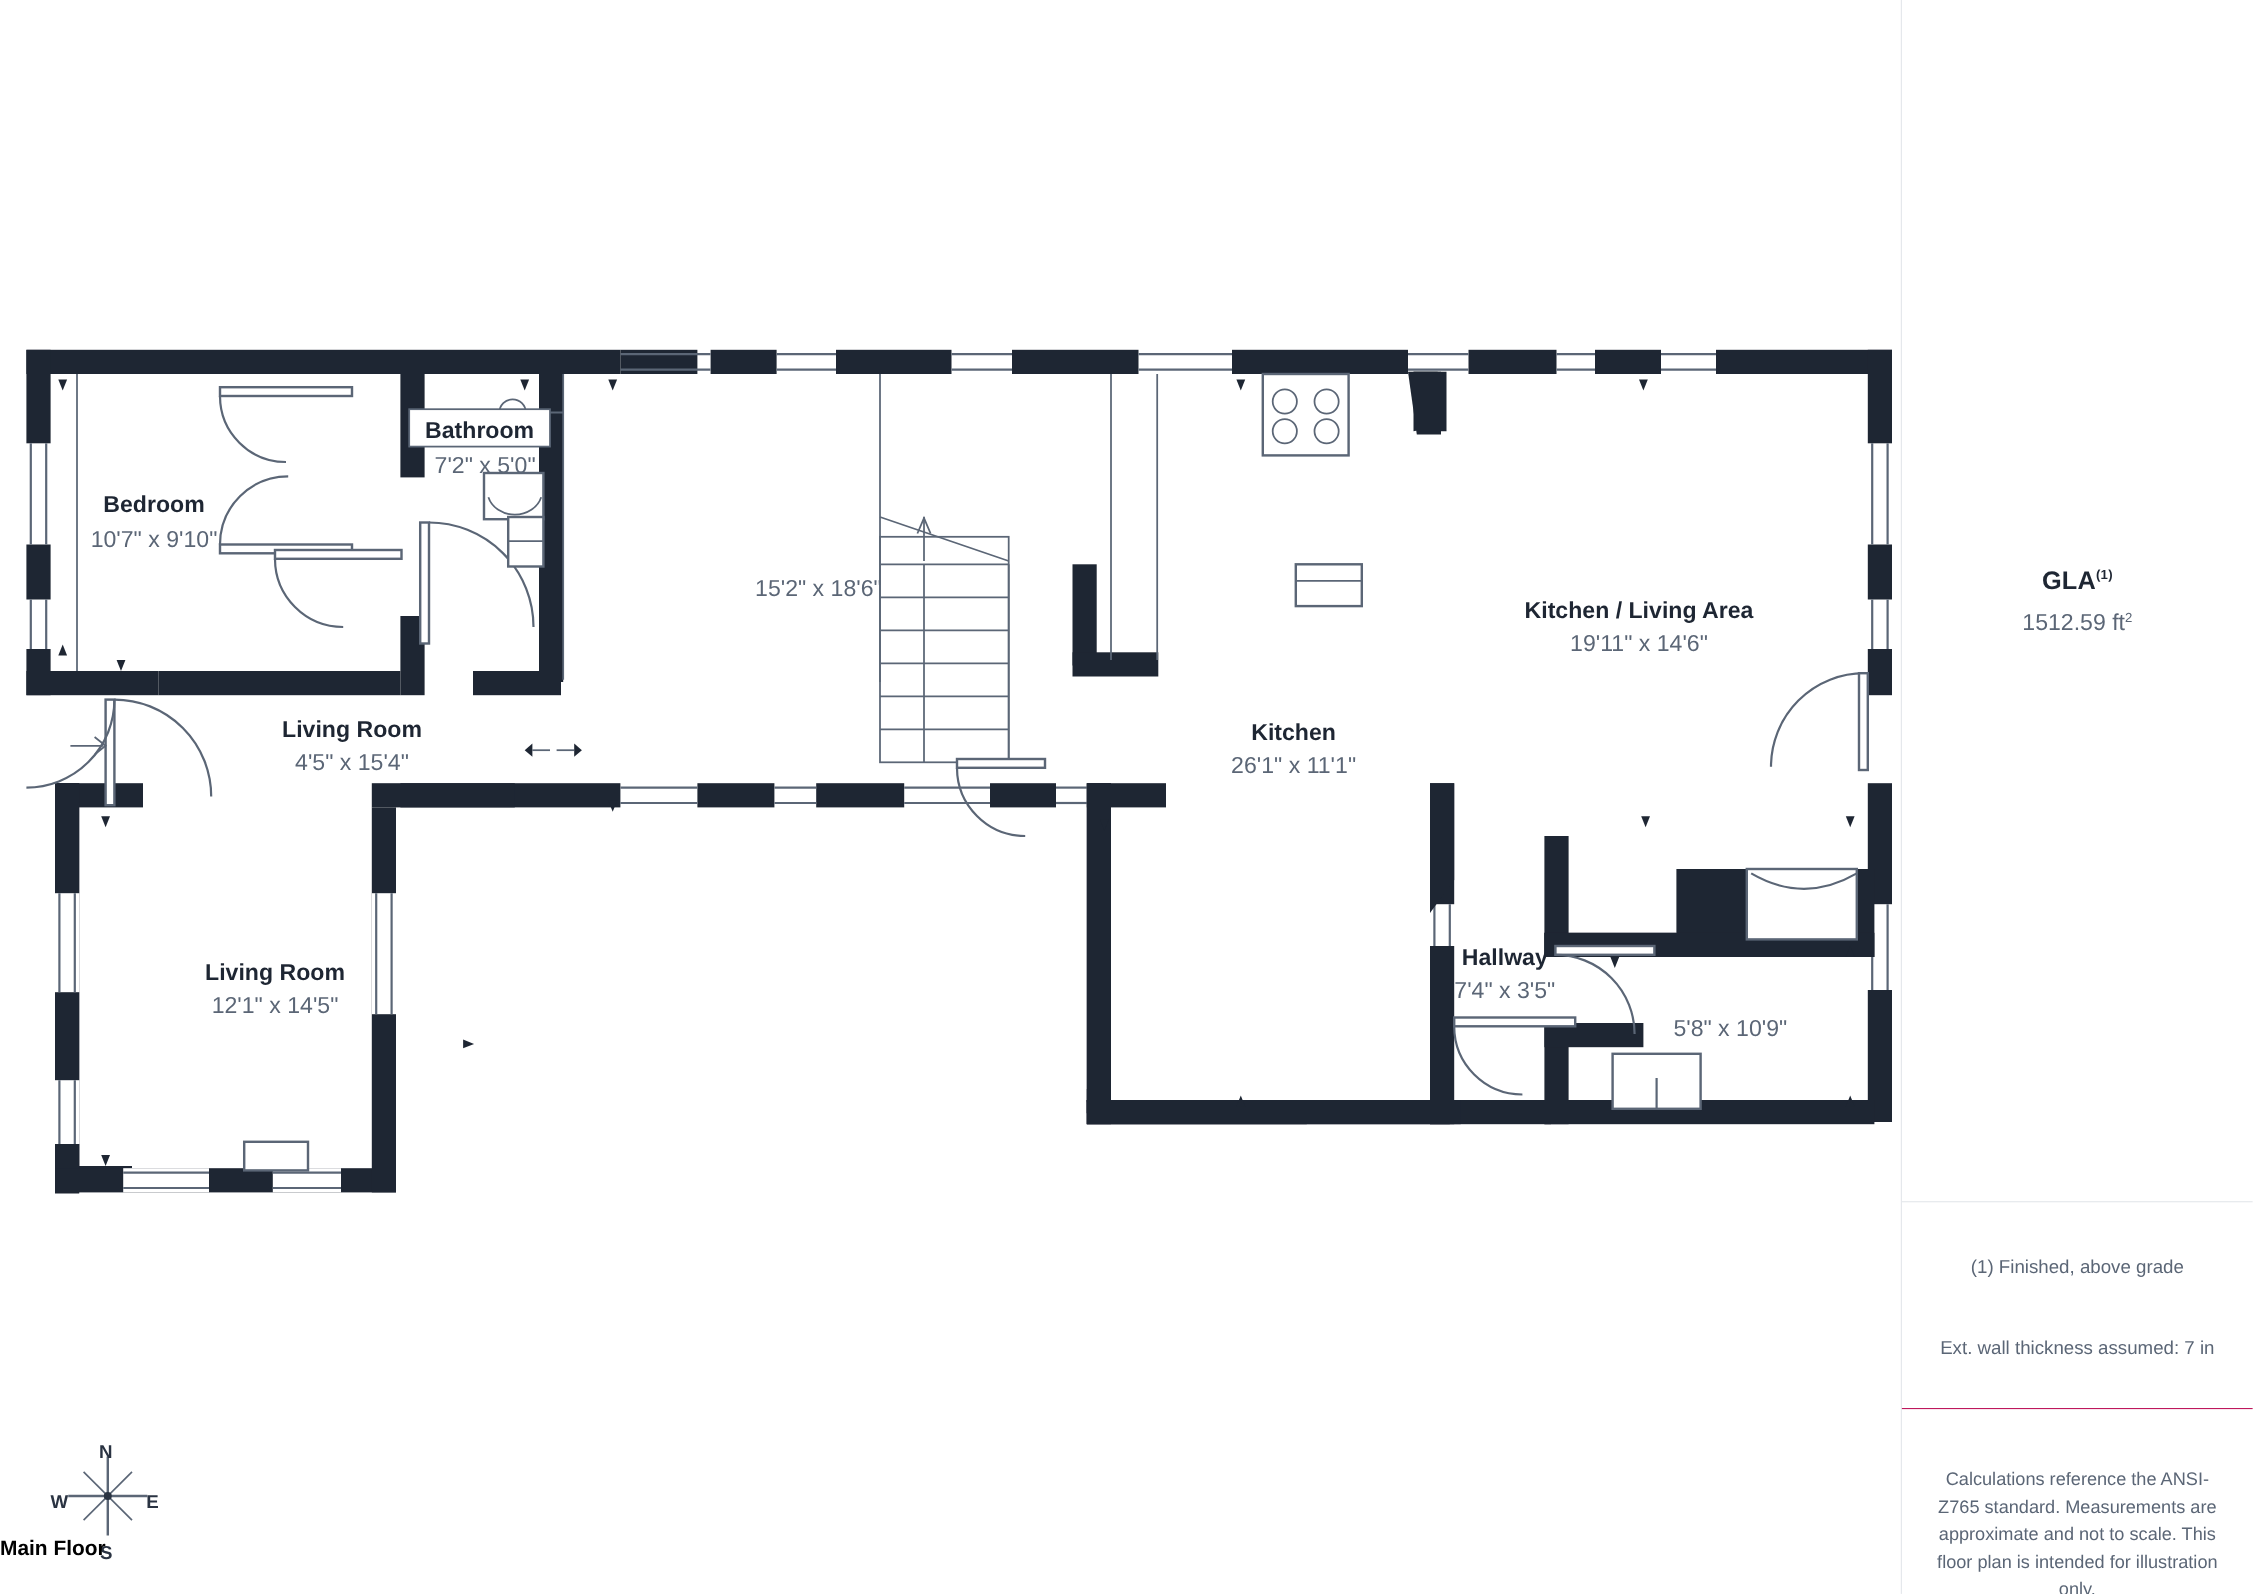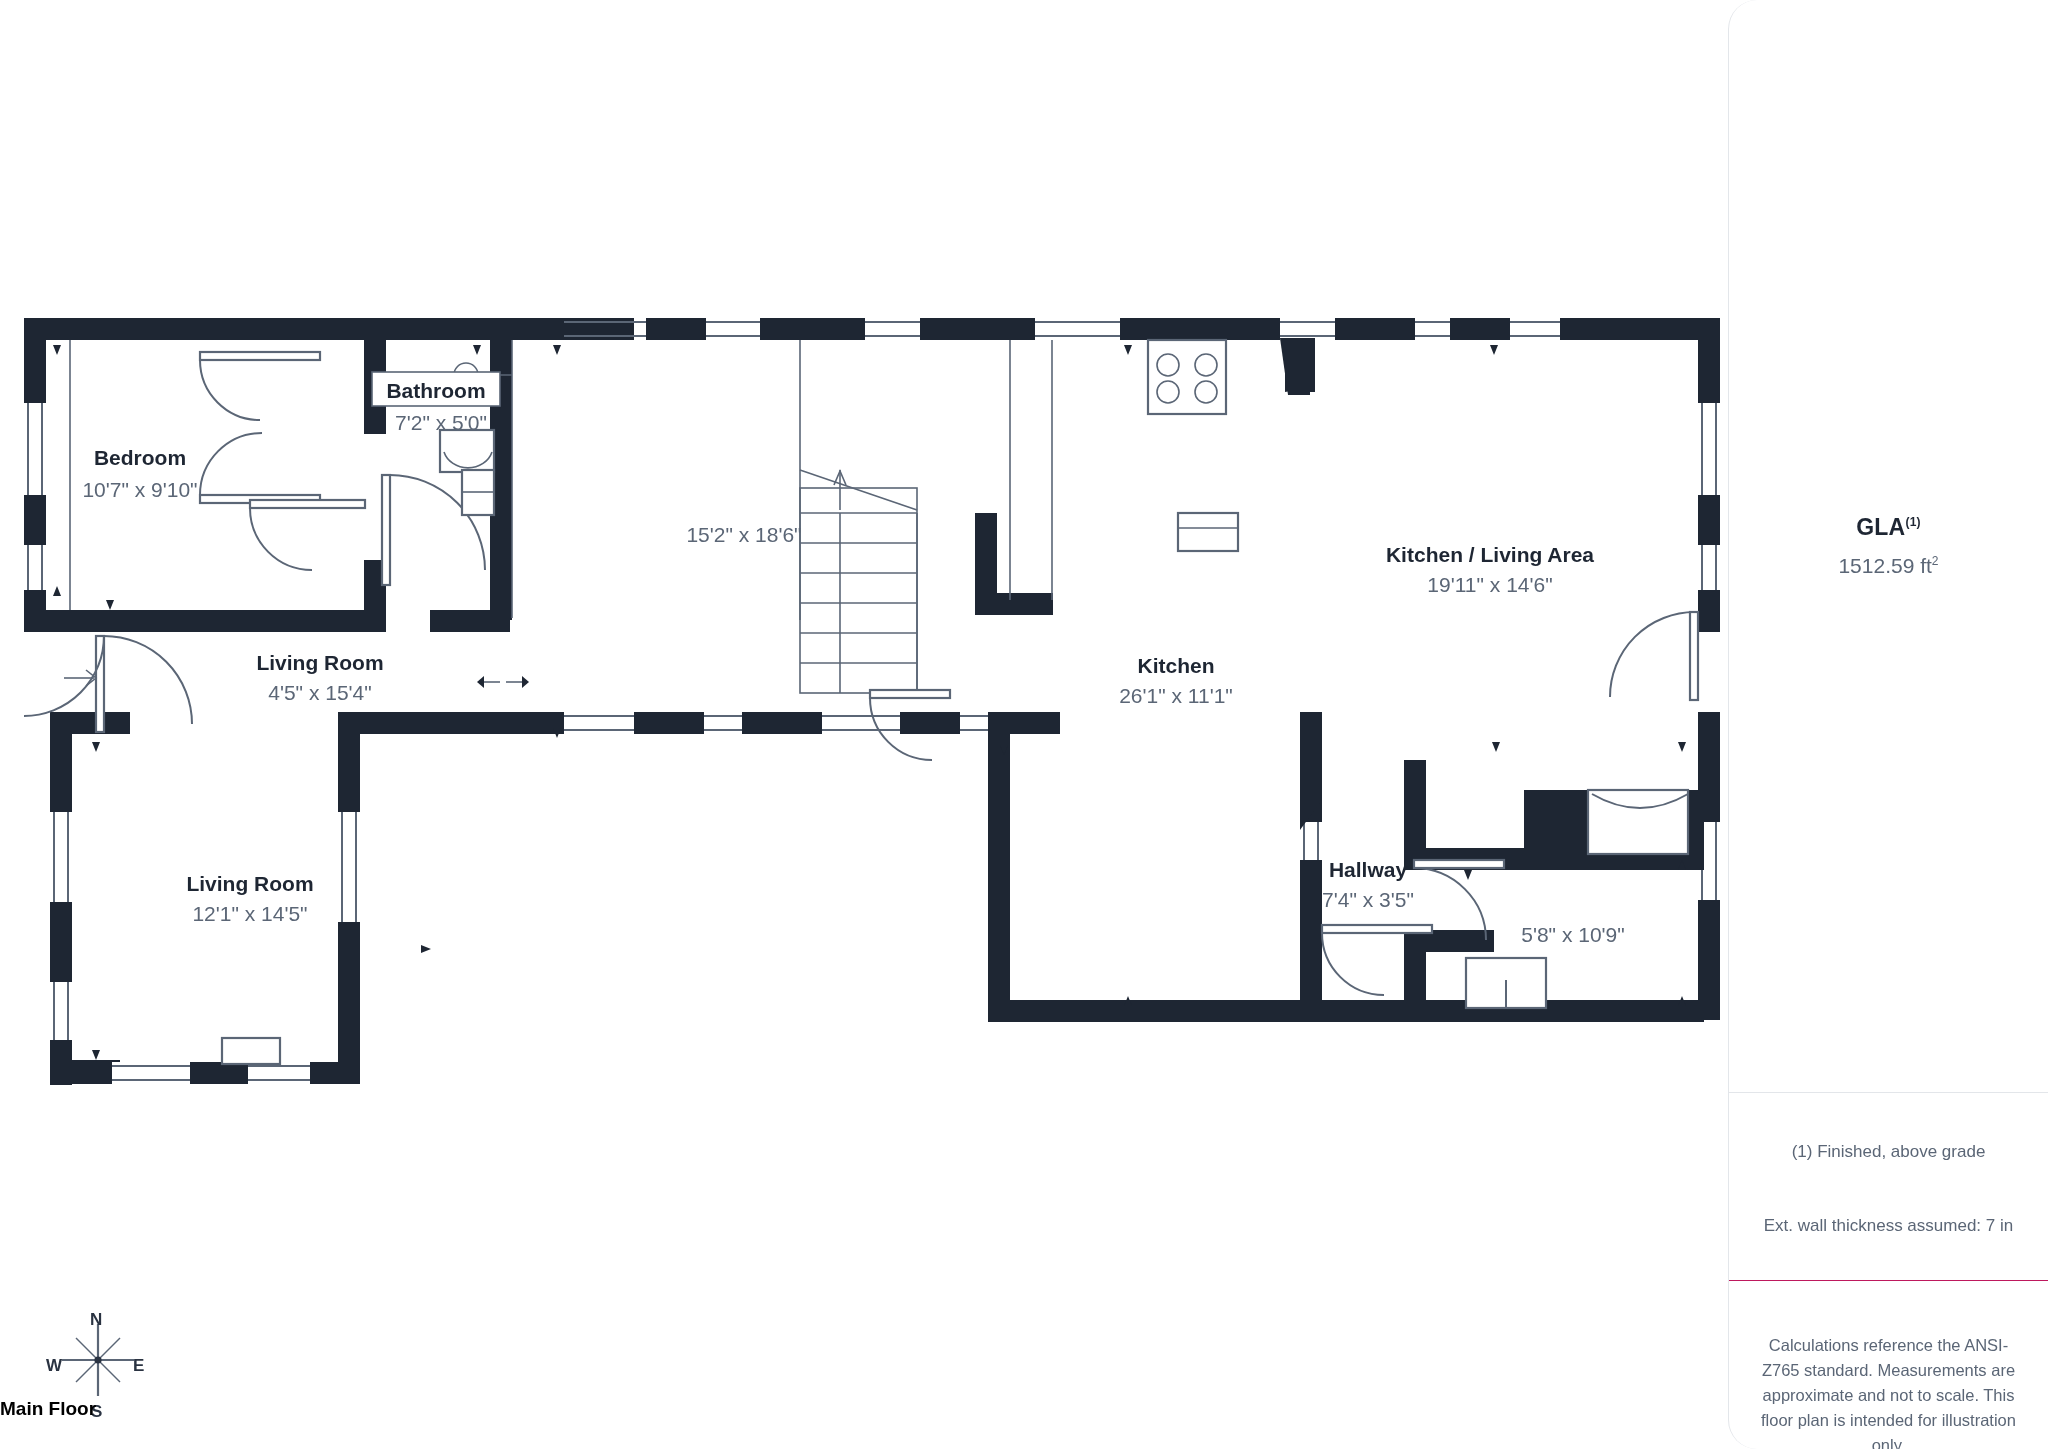--- a/index.html
+++ b/index.html
@@ -34,21 +34,20 @@
   
   #sidebar {
     position: absolute;
     right: 0;
     top: 0;
     width: 320px;
     height: 1449px;
     border-left: 1px solid #e3e6ea;
     box-sizing: border-box;
     background: #ffffff;
-    border-radius: 29px;
   }
   .side-section {
     box-sizing: border-box;
     width: 100%;
     text-align: center;
   }
   #gla-section {
     height: 1093px;
     display: flex;
     flex-direction: column;

